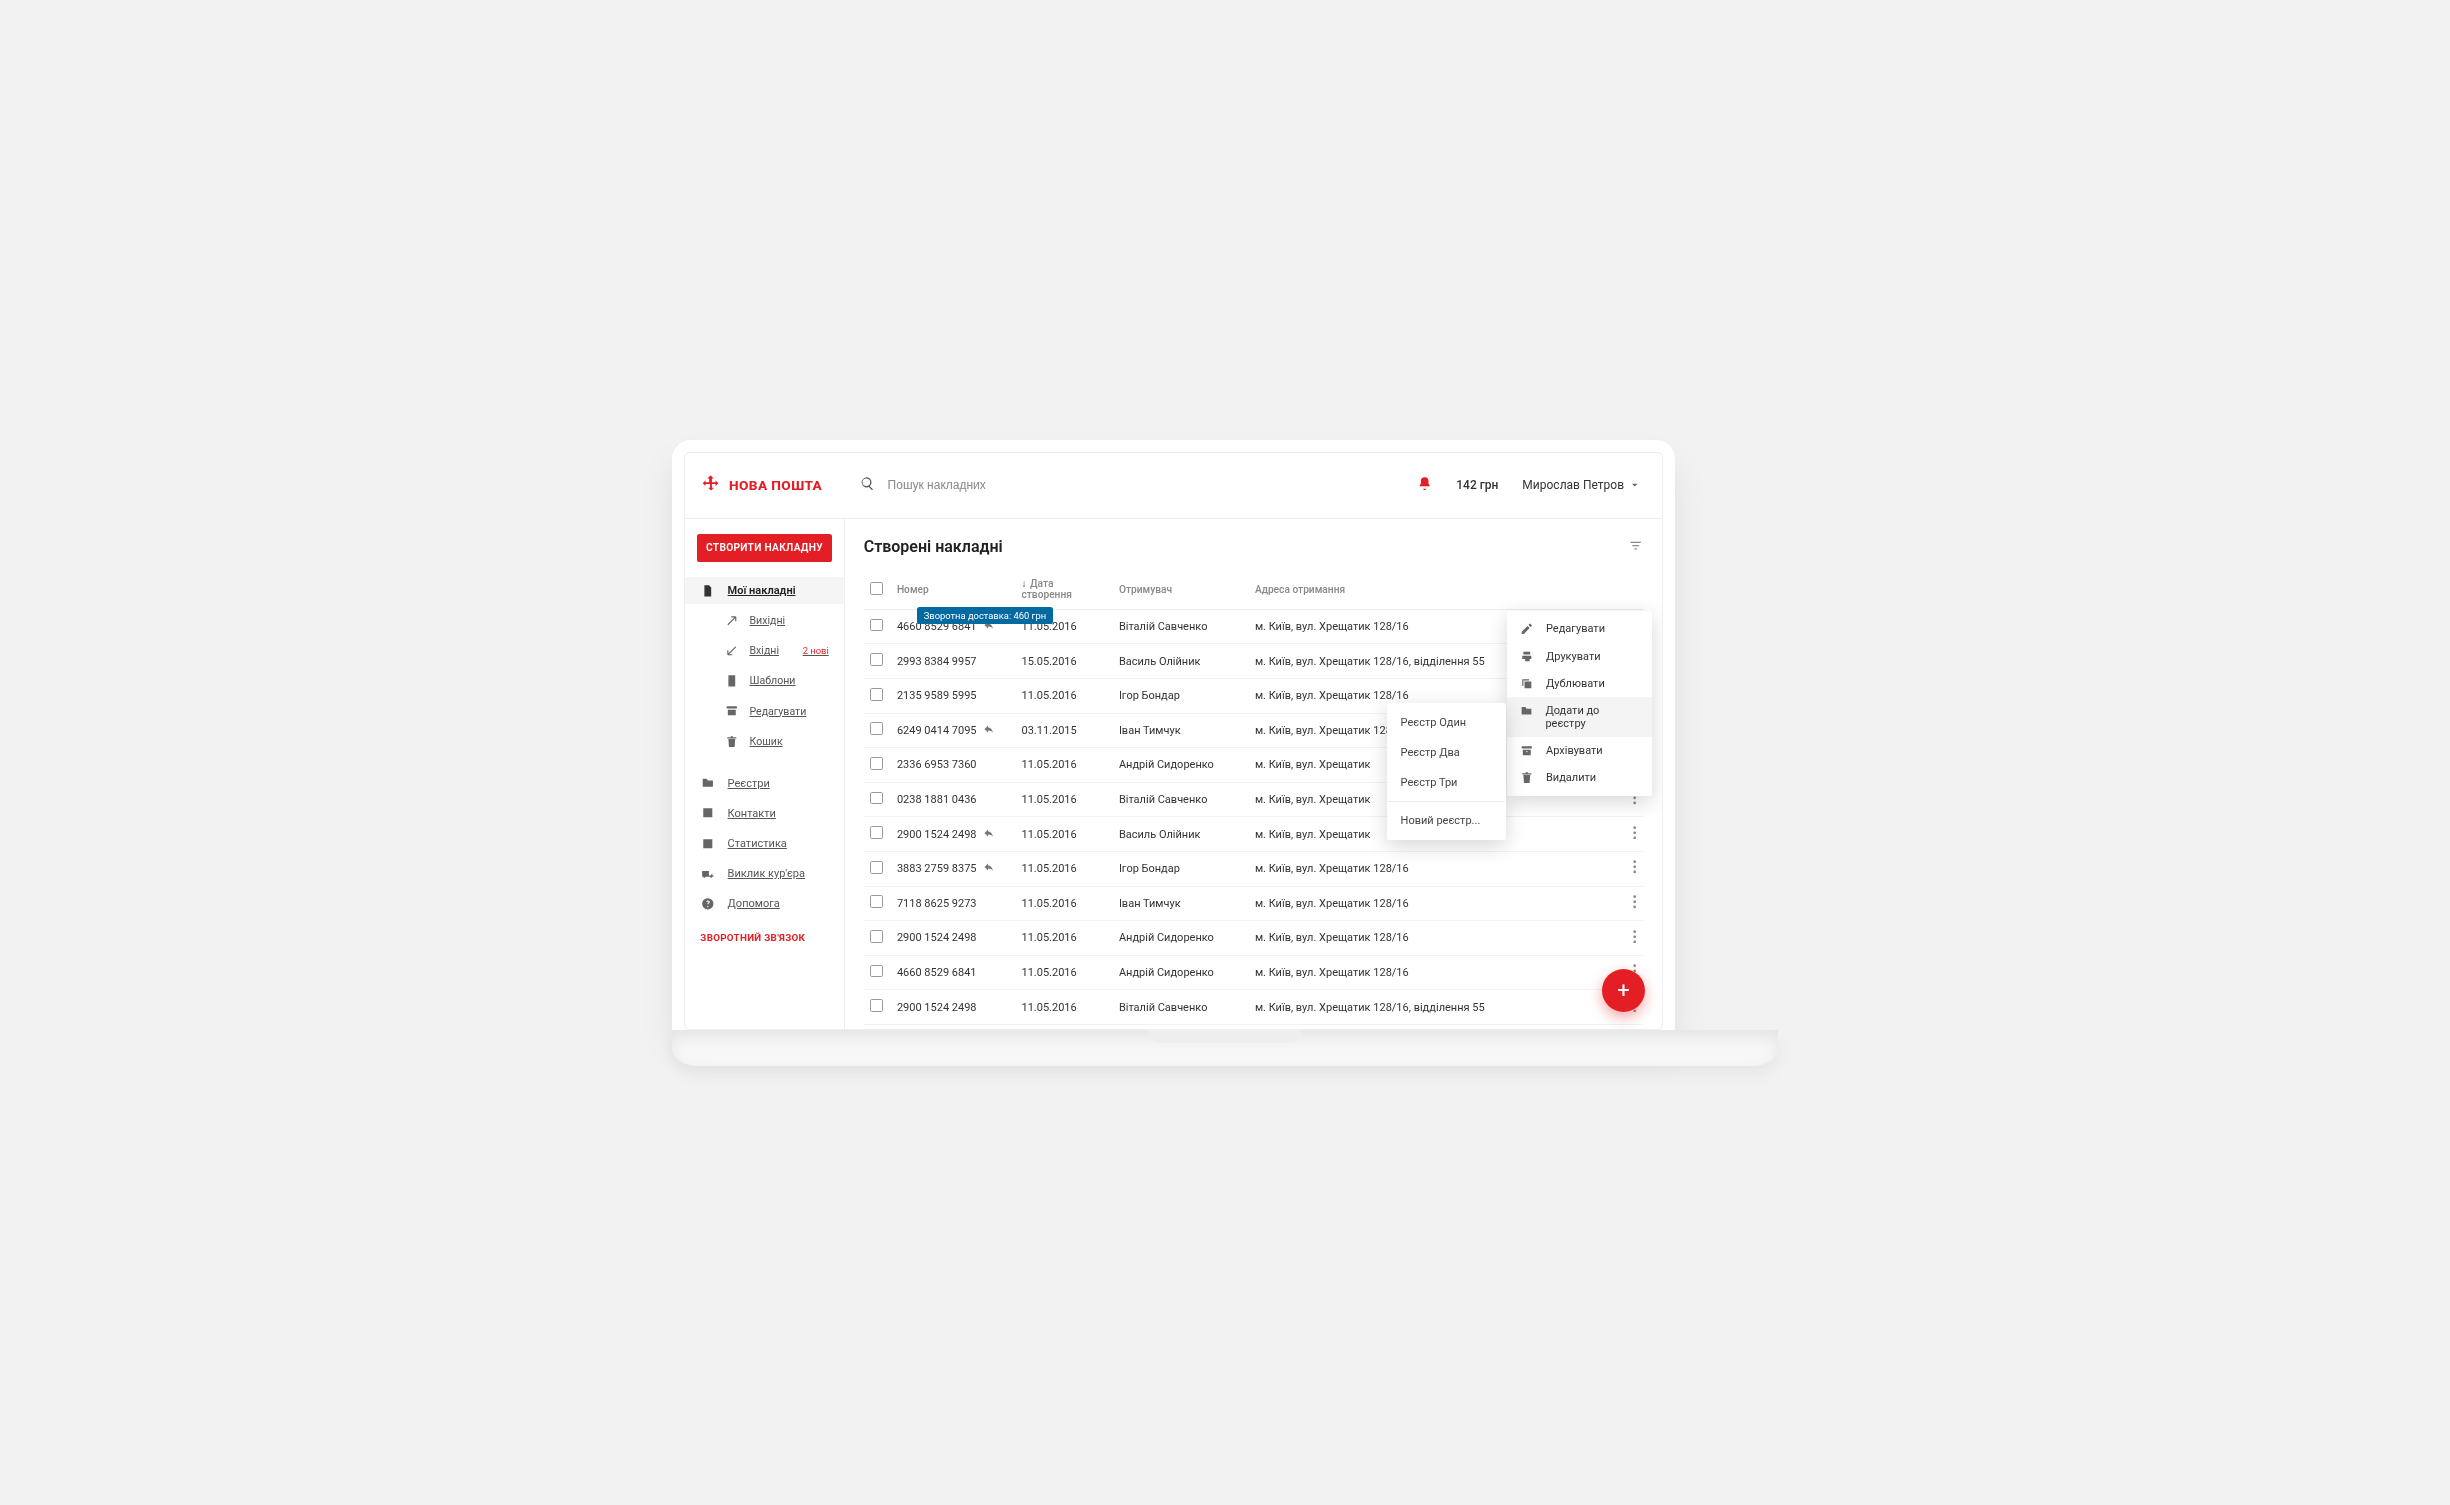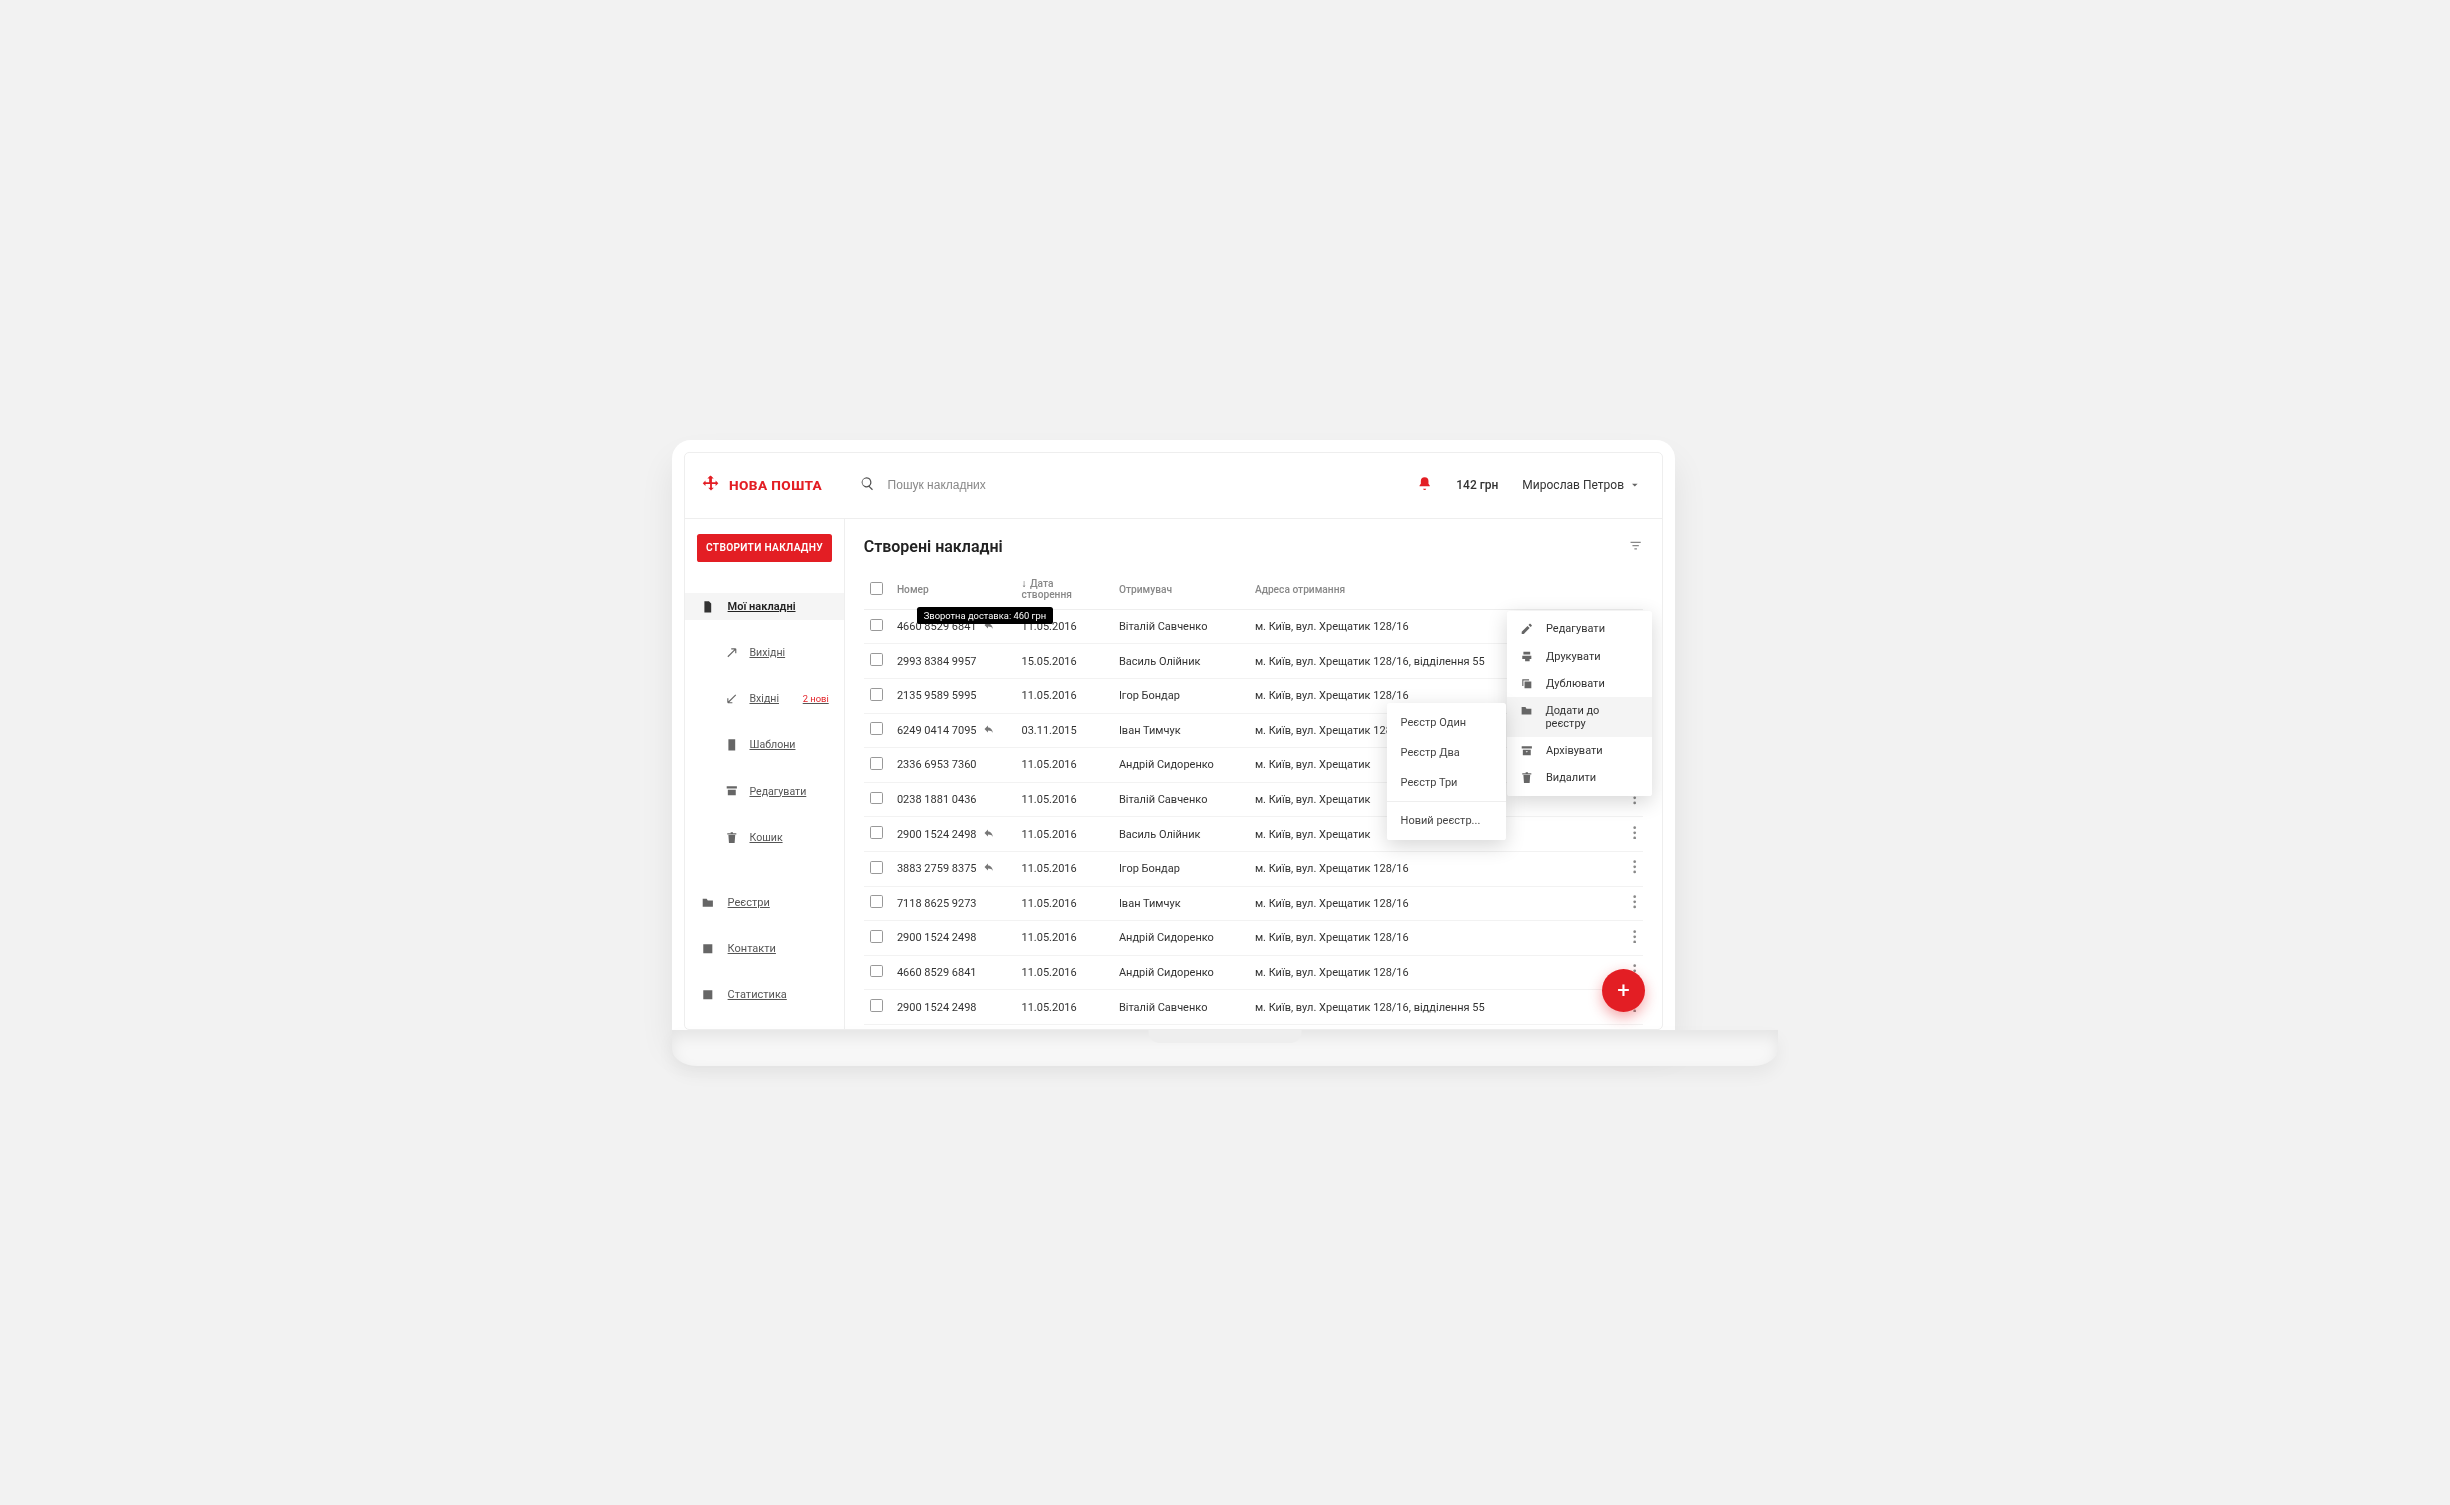--- a/index.html
+++ b/index.html
@@ -96,21 +96,21 @@
     flex: 1;
     display: flex;
     overflow: hidden;
   }
   .sidebar {
     width: 160px;
     border-right: 0.9px solid #eee;
     padding-top: 15.3px;
     display: flex;
     flex-direction: column;
-    gap: 19px;
+    gap: 3px;
     font-size: 11px;
   }
   .btn-create {
     margin: 0 12px 12px 12px;
     background: #e31e24;
     color: #fff;
     font-weight: 600;
     font-size: 10.2px;
     letter-spacing: 0.3px;
     text-align: center;
@@ -195,21 +195,21 @@
   .col-date { width: 94px; padding-left: 3.4px;}
   .col-recv { width: 136px; }
   .col-addr { }
   .col-act { width: 25.5px; text-align: right; }
   .dots { color: #888; cursor: pointer; display:inline-flex; }
 
   .sort-arrow { margin-right: 3.4px; color: #555; }
 
   .tooltip {
     position: absolute;
-    background: #000000;
+    background: #0369a1;
     color: #fff;
     font-size: 9.4px;
     padding: 3.4px 6.8px;
     border-radius: 2.6px;
     top: 88px;
     left: 72px;
     white-space: nowrap;
     z-index: 20;
   }
 

